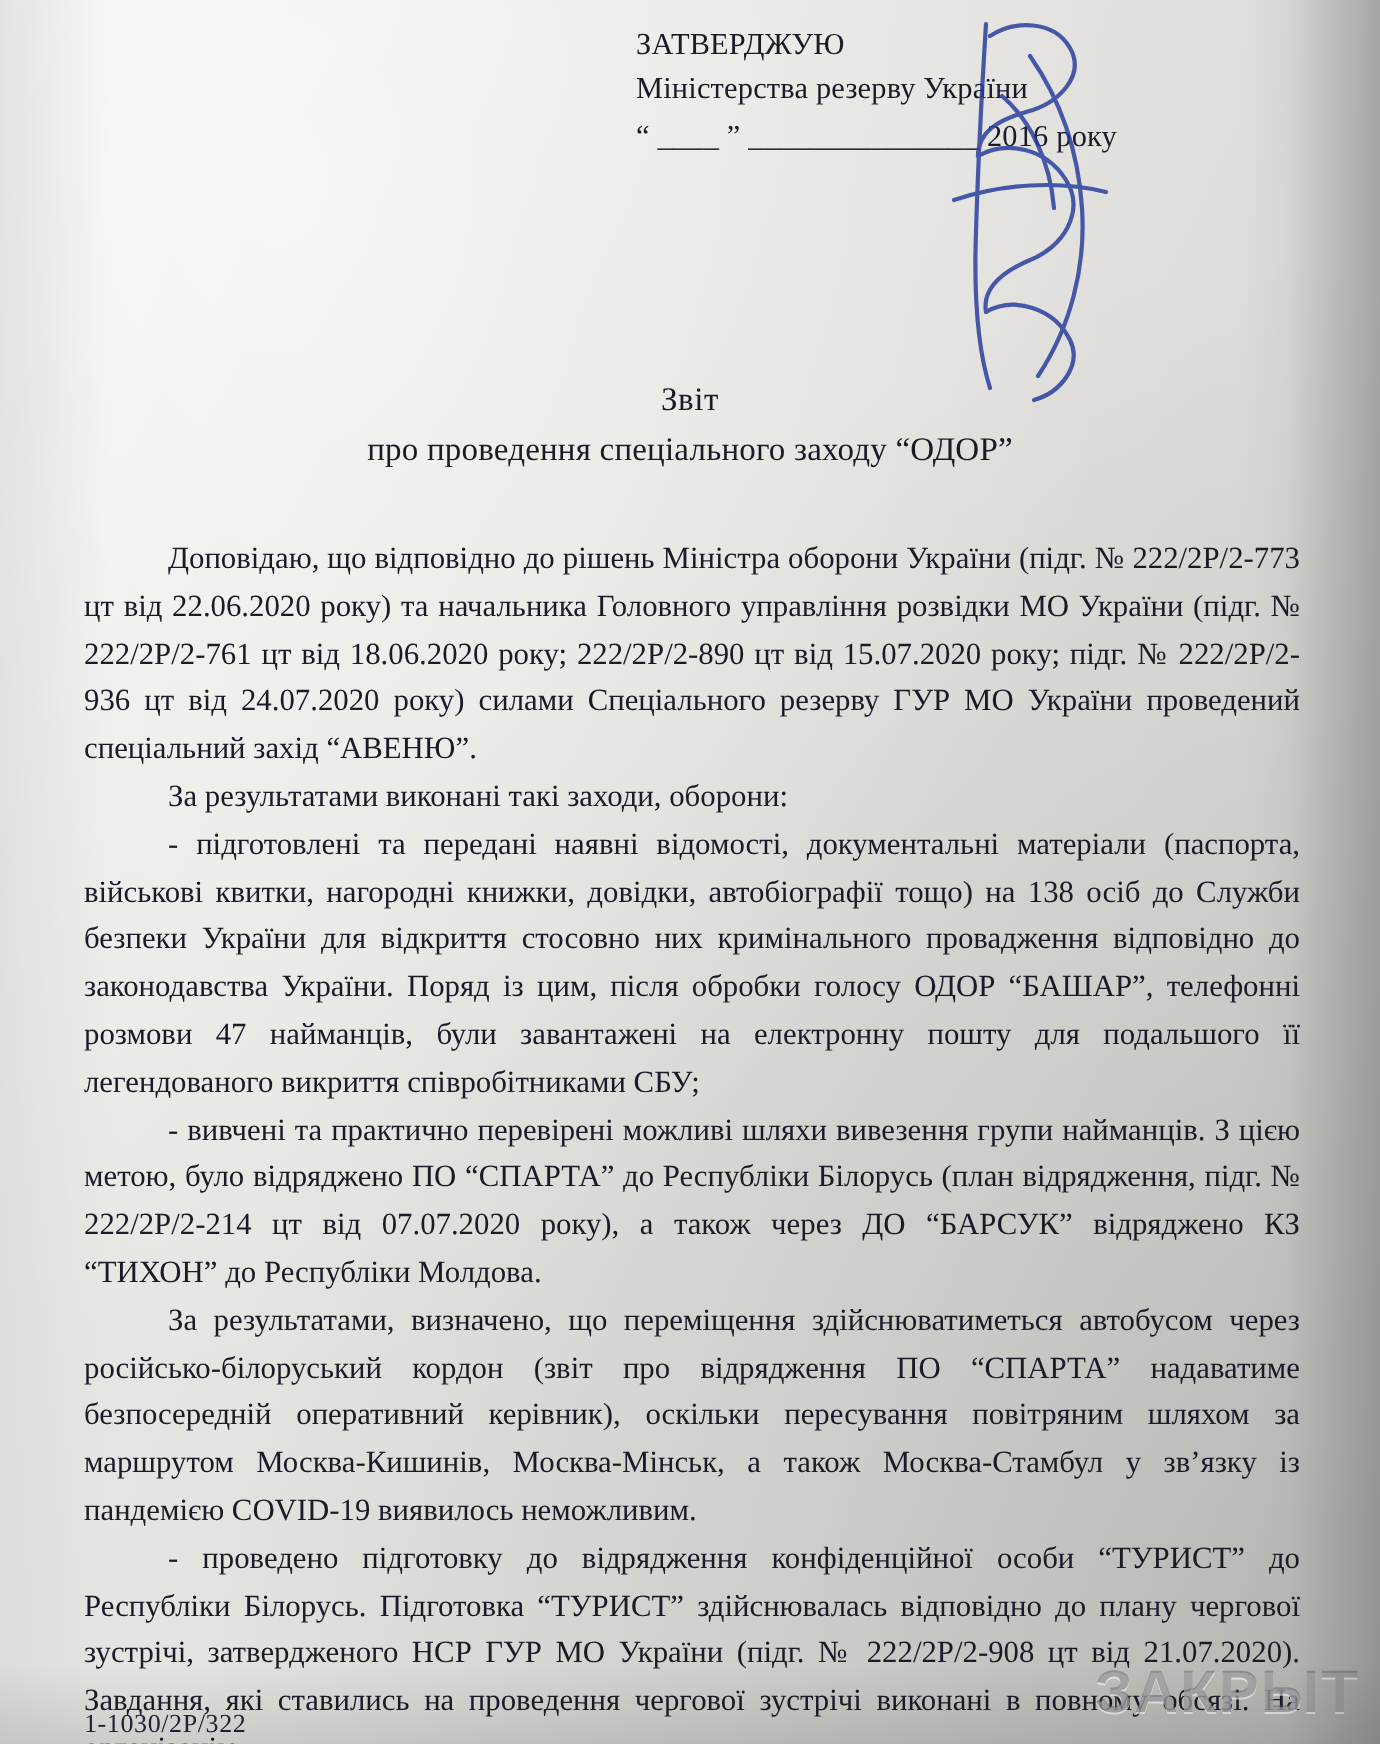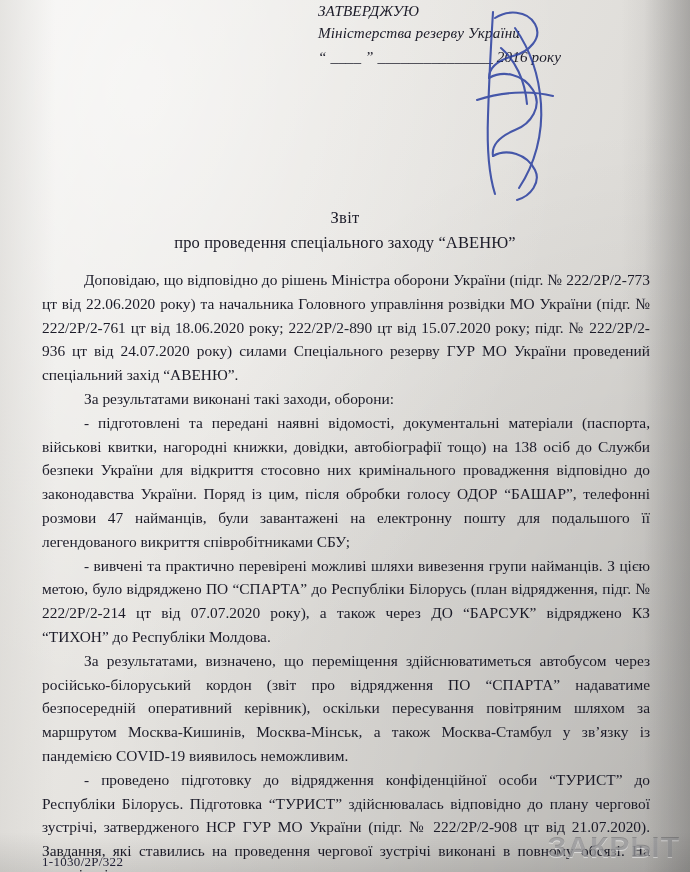--- a/index.html
+++ b/index.html
@@ -26,46 +26,45 @@
     color: #1b1b28;
   }
   .paper-tint {
     position: absolute;
     inset: 0;
     background: linear-gradient(90deg, rgba(214,212,208,0.55) 0%, rgba(255,255,255,0) 8%, rgba(255,255,255,0) 90%, rgba(170,168,166,0.45) 100%);
     pointer-events: none;
   }
   .header {
     position: absolute;
-    top: 0;
+    top: 12px;
     left: 318px;
     width: 360px;
     font-size: 15.2px;
     line-height: 1.42;
     letter-spacing: 0.1px;
-    font-style: italic;
   }
   .header .ln { white-space: nowrap; }
   .sig-line {
     margin-top: 3px;
     font-size: 15.2px;
     white-space: nowrap;
   }
   .sig-line .gap { letter-spacing: 0.5px; }
   .signature {
     position: absolute;
     top: 4px;
     left: 455px;
     width: 120px;
     height: 205px;
     pointer-events: none;
   }
   .title-block {
     position: absolute;
-    top: 208px;
+    top: 190px;
     left: 0;
     width: 690px;
     text-align: center;
   }
   .title-line1 {
     font-size: 16.5px;
     letter-spacing: 0.3px;
   }
   .title-line2 {
     font-size: 16.5px;
@@ -147,21 +146,21 @@
       <path d="M34 74 C48 66 68 70 78 86 C88 102 76 120 60 126 C46 132 36 140 38 152"></path>
       <path d="M38 152 C52 144 72 150 80 166 C86 178 76 192 62 196"></path>
       <path d="M22 96 C46 88 74 86 98 92"></path>
       <path d="M60 24 C74 44 84 70 86 100 C88 130 80 160 64 184"></path>
       <path d="M46 44 C60 56 70 76 72 100"></path>
     </g>
   </svg>
 
   <div class="title-block">
     <div class="title-line1">Звіт</div>
-    <div class="title-line2">про проведення спеціального заходу “АВЕНЮ”</div>
+    <div class="title-line2">про проведення спеціального заходу “ОДОР”</div>
   </div>
 
   <div class="body">
     <p>Доповідаю, що відповідно до рішень Міністра оборони України (підг. № 222/2Р/2-773 цт від 22.06.2020 року) та начальника Головного управління розвідки МО України (підг. № 222/2Р/2-761 цт від 18.06.2020 року; 222/2Р/2-890 цт від 15.07.2020 року; підг. № 222/2Р/2-936 цт від 24.07.2020 року) силами Спеціального резерву ГУР МО України проведений спеціальний захід “АВЕНЮ”.</p>
     <p>За результатами виконані такі заходи, оборони:</p>
     <p class="dash">- підготовлені та передані наявні відомості, документальні матеріали (паспорта, військові квитки, нагородні книжки, довідки, автобіографії тощо) на 138 осіб до Служби безпеки України для відкриття стосовно них кримінального провадження відповідно до законодавства України. Поряд із цим, після обробки голосу ОДОР “БАШАР”, телефонні розмови 47 найманців, були завантажені на електронну пошту для подальшого її легендованого викриття співробітниками СБУ;</p>
     <p class="dash">- вивчені та практично перевірені можливі шляхи вивезення групи найманців. З цією метою, було відряджено ПО “СПАРТА” до Республіки Білорусь (план відрядження, підг. № 222/2Р/2-214 цт від 07.07.2020 року), а також через ДО “БАРСУК” відряджено КЗ “ТИХОН” до Республіки Молдова.</p>
     <p>За результатами, визначено, що переміщення здійснюватиметься автобусом через російсько-білоруський кордон (звіт про відрядження ПО “СПАРТА” надаватиме безпосередній оперативний керівник), оскільки пересування повітряним шляхом за маршрутом Москва-Кишинів, Москва-Мінськ, а також Москва-Стамбул у зв’язку із пандемією COVID-19 виявилось неможливим.</p>
     <p class="dash">- проведено підготовку до відрядження конфіденційної особи “ТУРИСТ” до Республіки Білорусь. Підготовка “ТУРИСТ” здійснювалась відповідно до плану чергової зустрічі, затвердженого НСР ГУР МО України (підг. № 222/2Р/2-908 цт від  21.07.2020). Завдання, які ставились на проведення чергової зустрічі виконані в повному обсязі. На організацію</p>
   </div>

